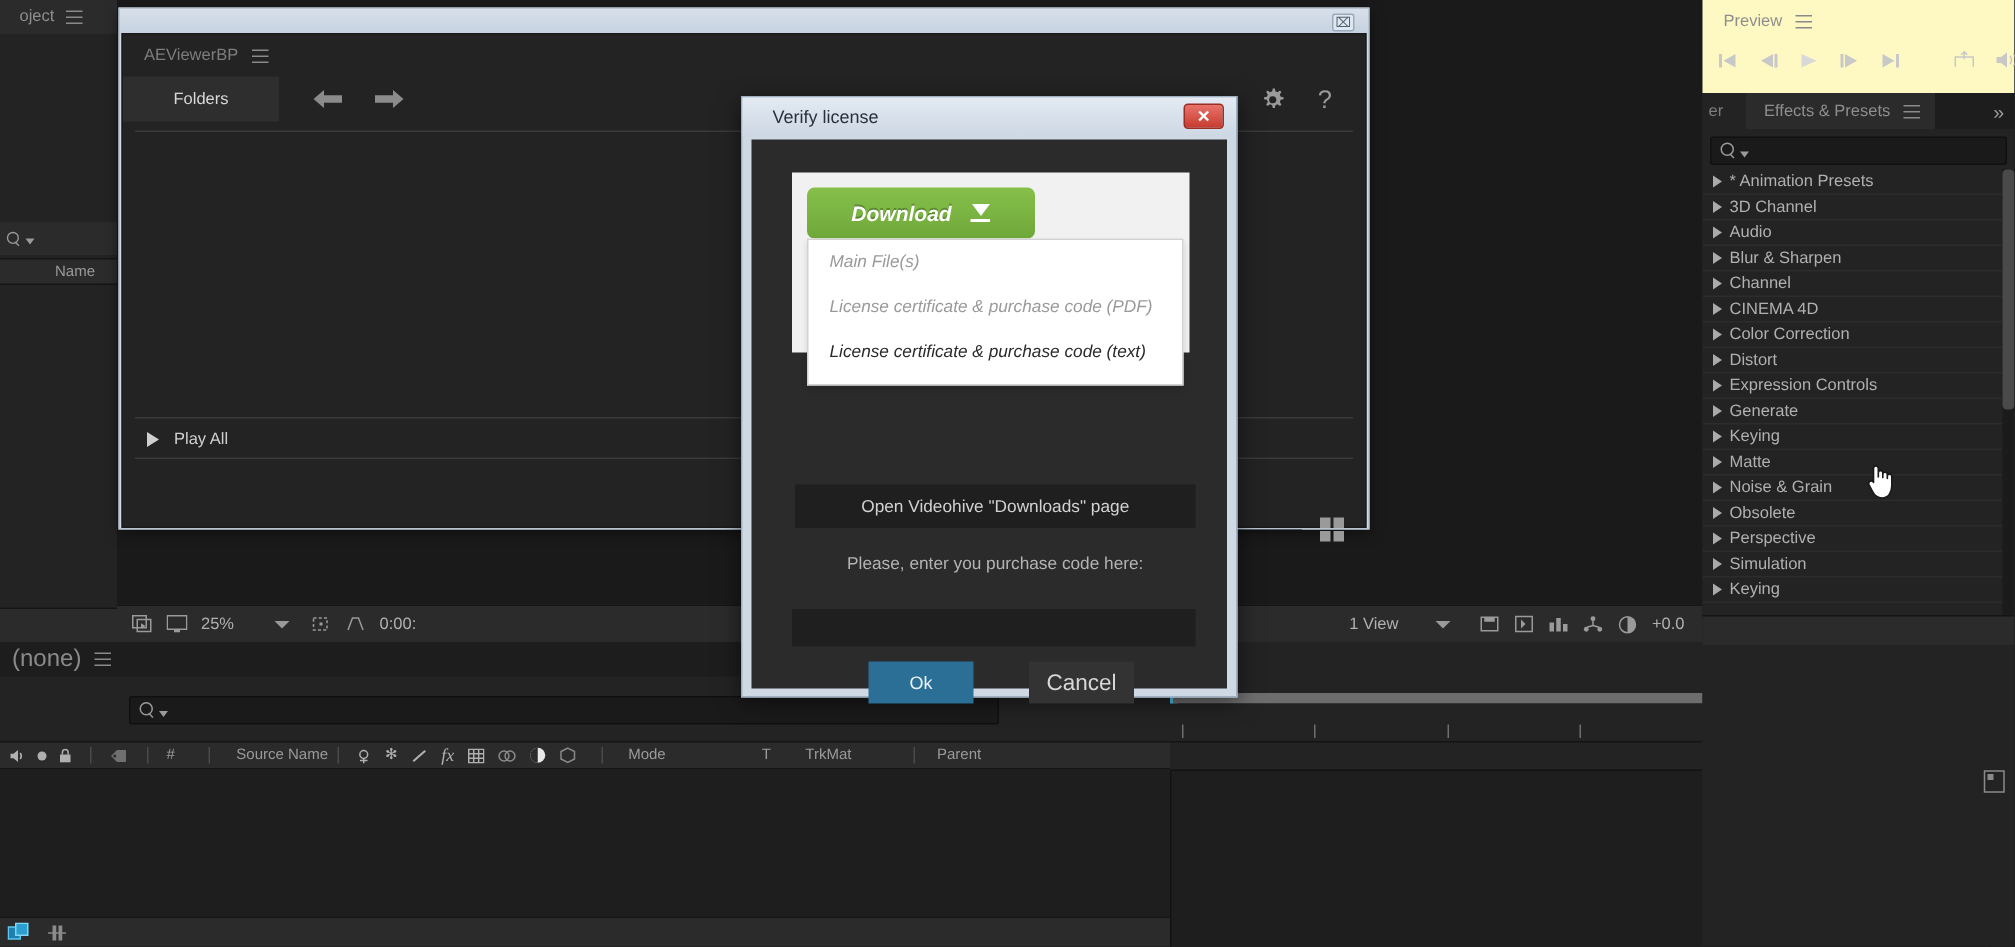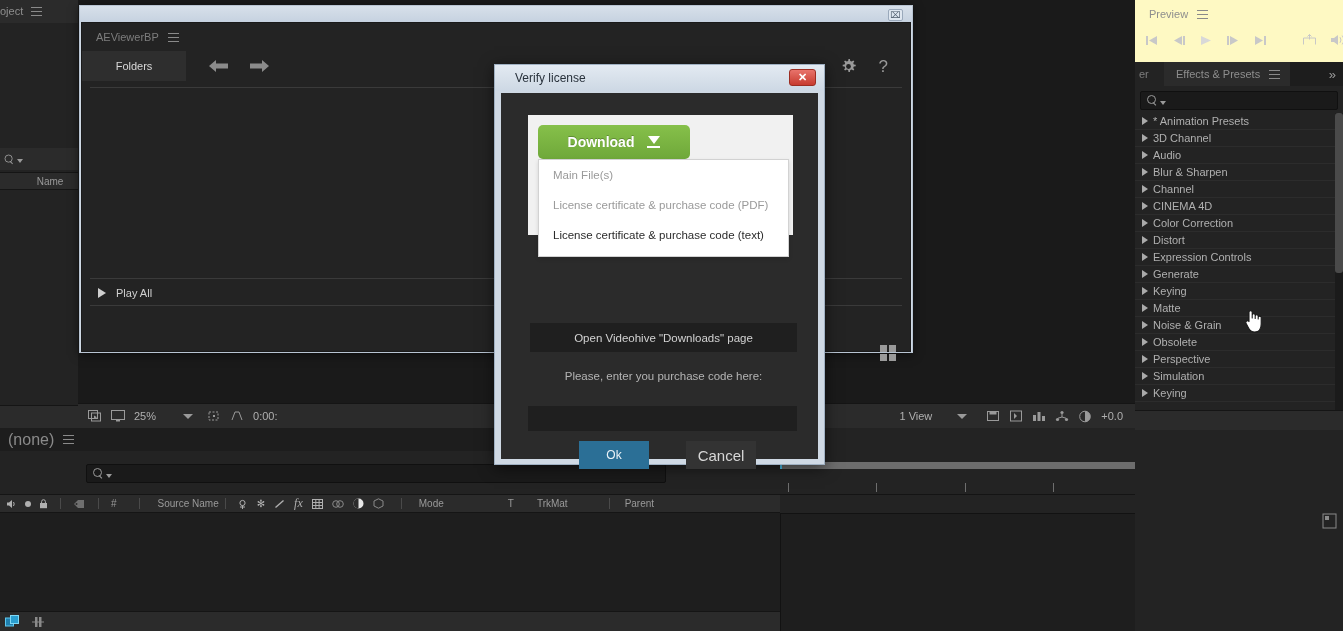--- a/index.html
+++ b/index.html
@@ -49,21 +49,21 @@
     content:""; position:absolute; left:0; top:0; width:7px; height:7px;
     border:1.4px solid #9a9a9a; border-radius:50%;
   }
   .mag::after {
     content:""; position:absolute; left:6px; top:7px; width:4px; height:1.4px;
     background:#9a9a9a; transform:rotate(45deg); transform-origin: left center;
   }
 
   
   #project-panel { left: 0; top: 0; width: 78px; height: 428px; background: #232323; }
-  #project-panel .tab { padding-left: 0; width: 78px; }
+  #project-panel .tab { padding-left: 13px; width: 78px; }
   #project-body { position:absolute; left:0; top:23px; width:78px; height:130px; background:#232323; }
   #project-search-row {
     position:absolute; left:0; top:148px; width:78px; height:22px;
     background:#2b2b2b; display:flex; align-items:center; padding-left:4px;
   }
   #project-colheader { position:absolute; left:0; top:172px; width:78px; }
   #project-colheader .cell { padding-left: 22px; }
   #project-list { position:absolute; left:0; top:190px; width:78px; height:215px; background:#232323; }
   #project-footer {
     position:absolute; left:0; top:405px; width:78px; height:23px;
@@ -223,21 +223,21 @@
     position:absolute; right:8px; top:4px; width:27px; height:17px;
     background: linear-gradient(#e8736b,#c73b2f);
     border:1px solid #9c2d22; border-radius:3px;
     display:flex; align-items:center; justify-content:center;
     color:#fff; font-size:11px; font-weight:bold;
   }
   #vd-body {
     position:absolute; left:6px; top:28px; width:317px; height:366px;
     background:#2b2b2b;
   }
-  #vd-dropdown-wrap { position:absolute; left:27px; top:22px; width:265px; height:120px; background:#f1f1f1; }
+  #vd-dropdown-wrap { position:absolute; left:27px; top:22px; width:265px; height:120px; background:#f1f1f1;font-style:italic; }
   #vd-download-btn {
     position:absolute; left:10px; top:10px; width:152px; height:34px;
     background: linear-gradient(#86c04a,#6fa83a);
     border-radius:5px;
     display:flex; align-items:center; justify-content:center; gap:13px;
     color:#fff; font-size:14px; font-weight:bold;
     text-shadow:0 -1px 0 rgba(0,0,0,.25);
   }
   .dl-arrow { display:flex; flex-direction:column; align-items:center; }
   .dl-arrow .head {

